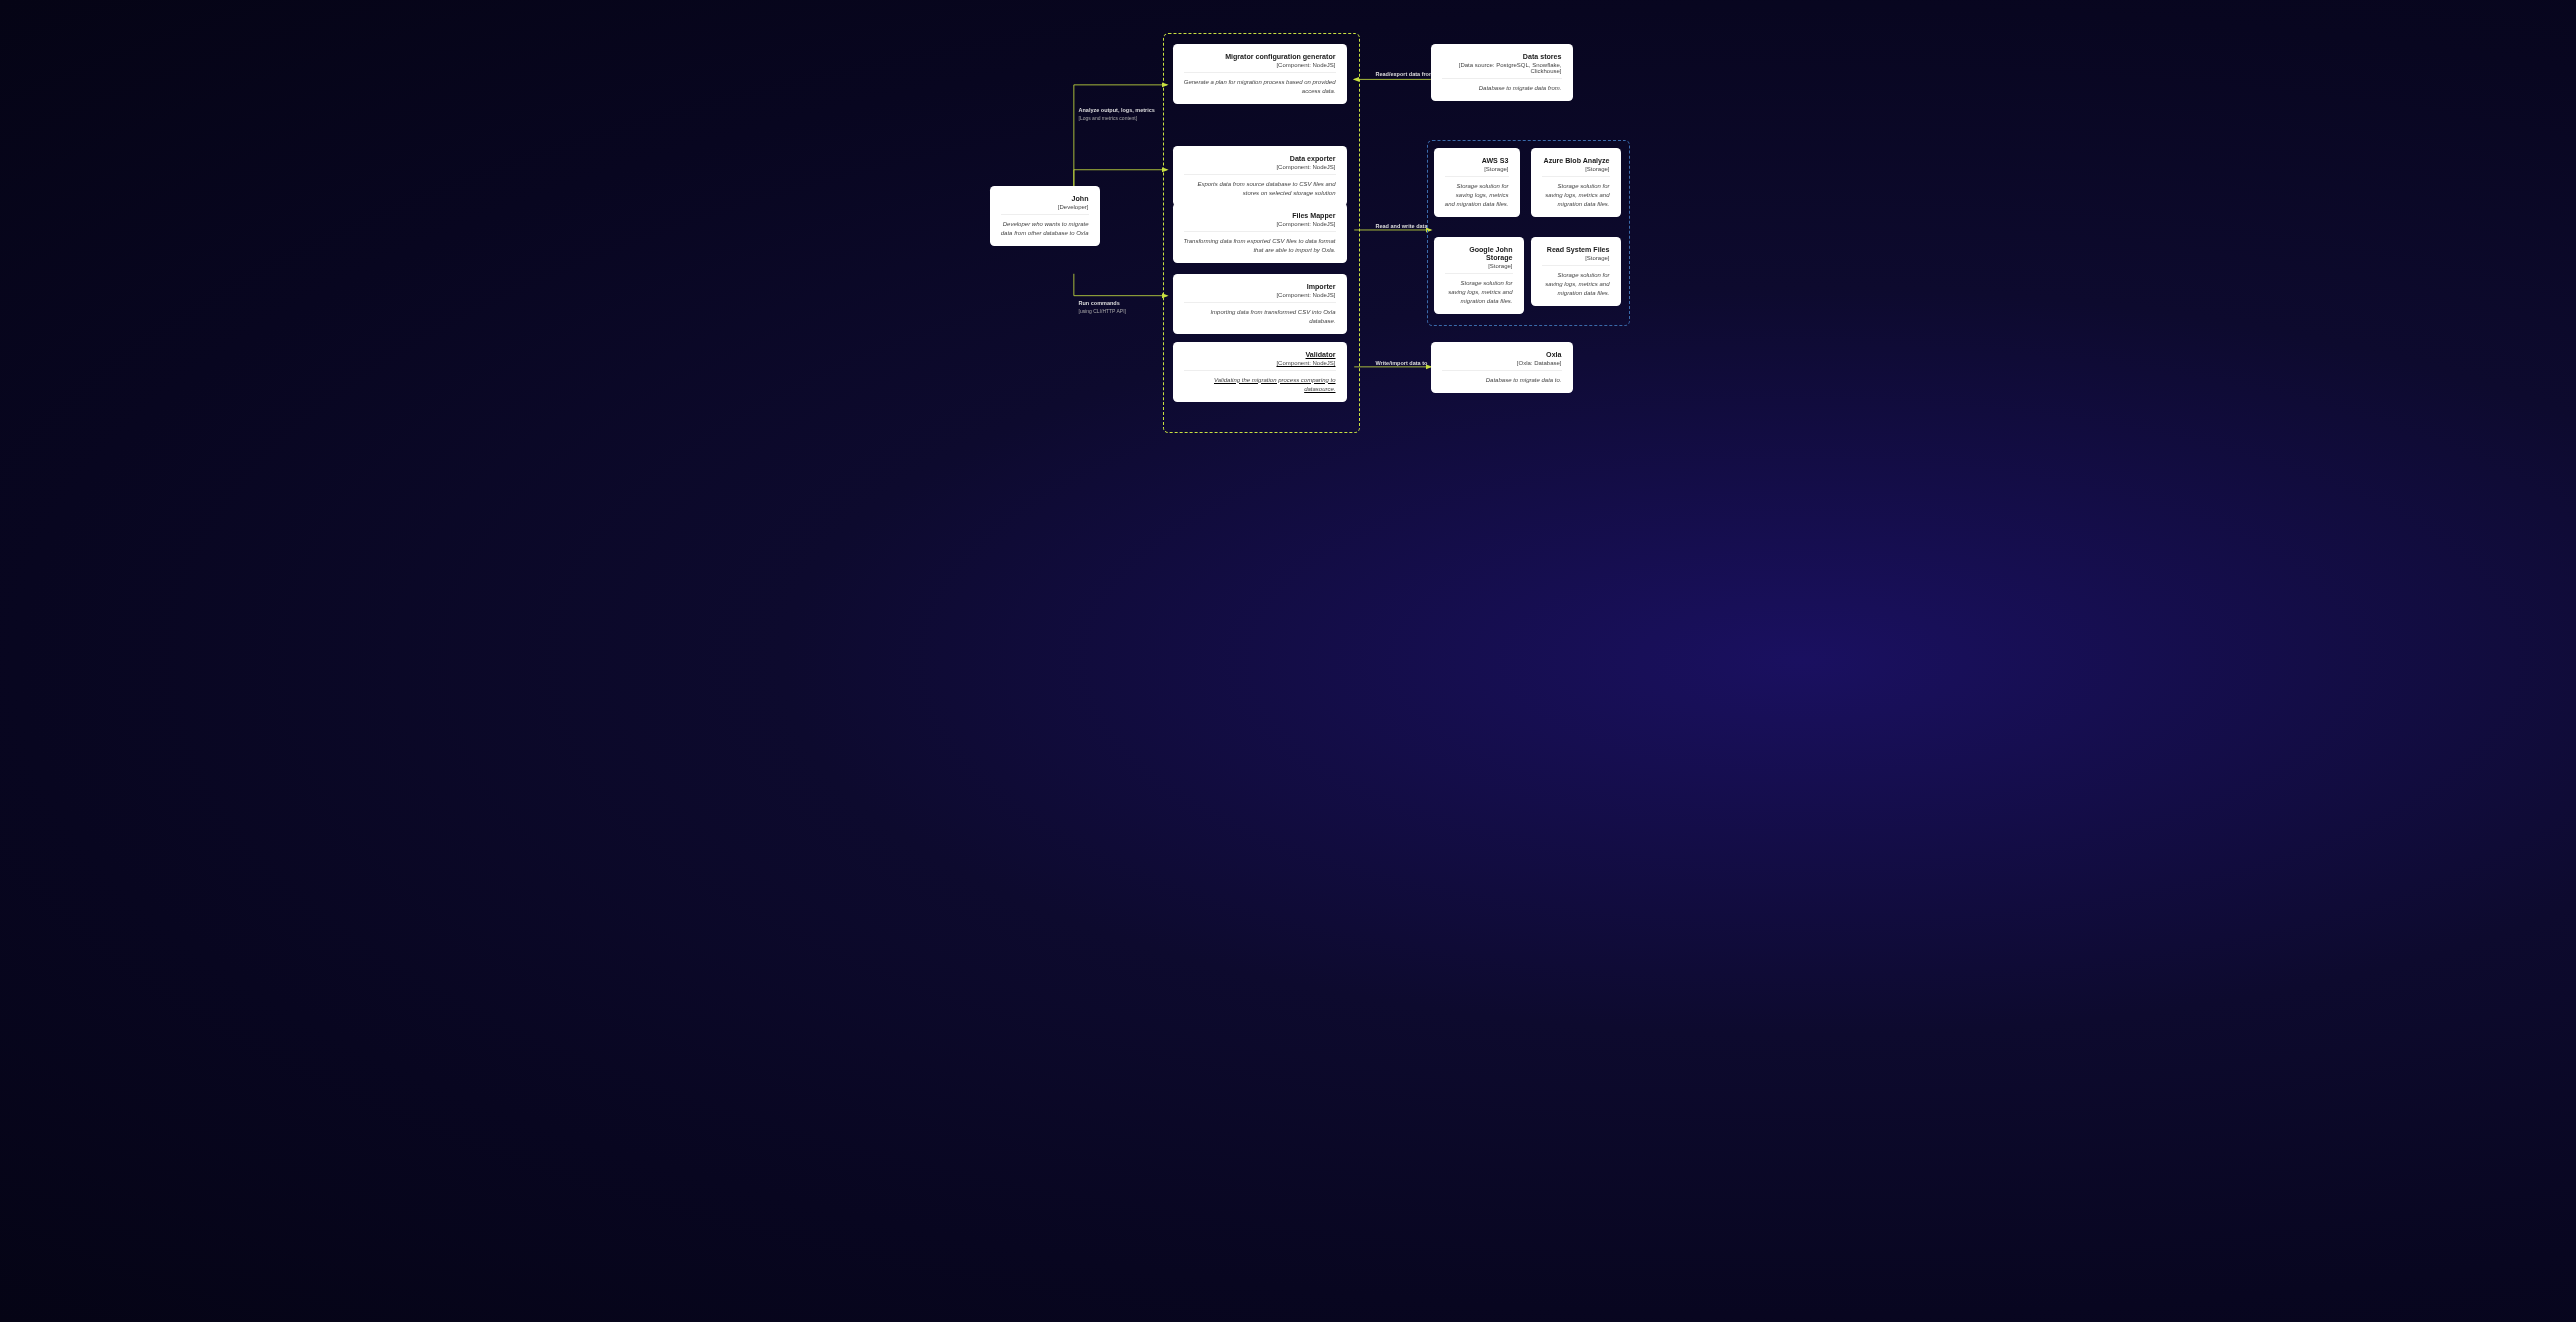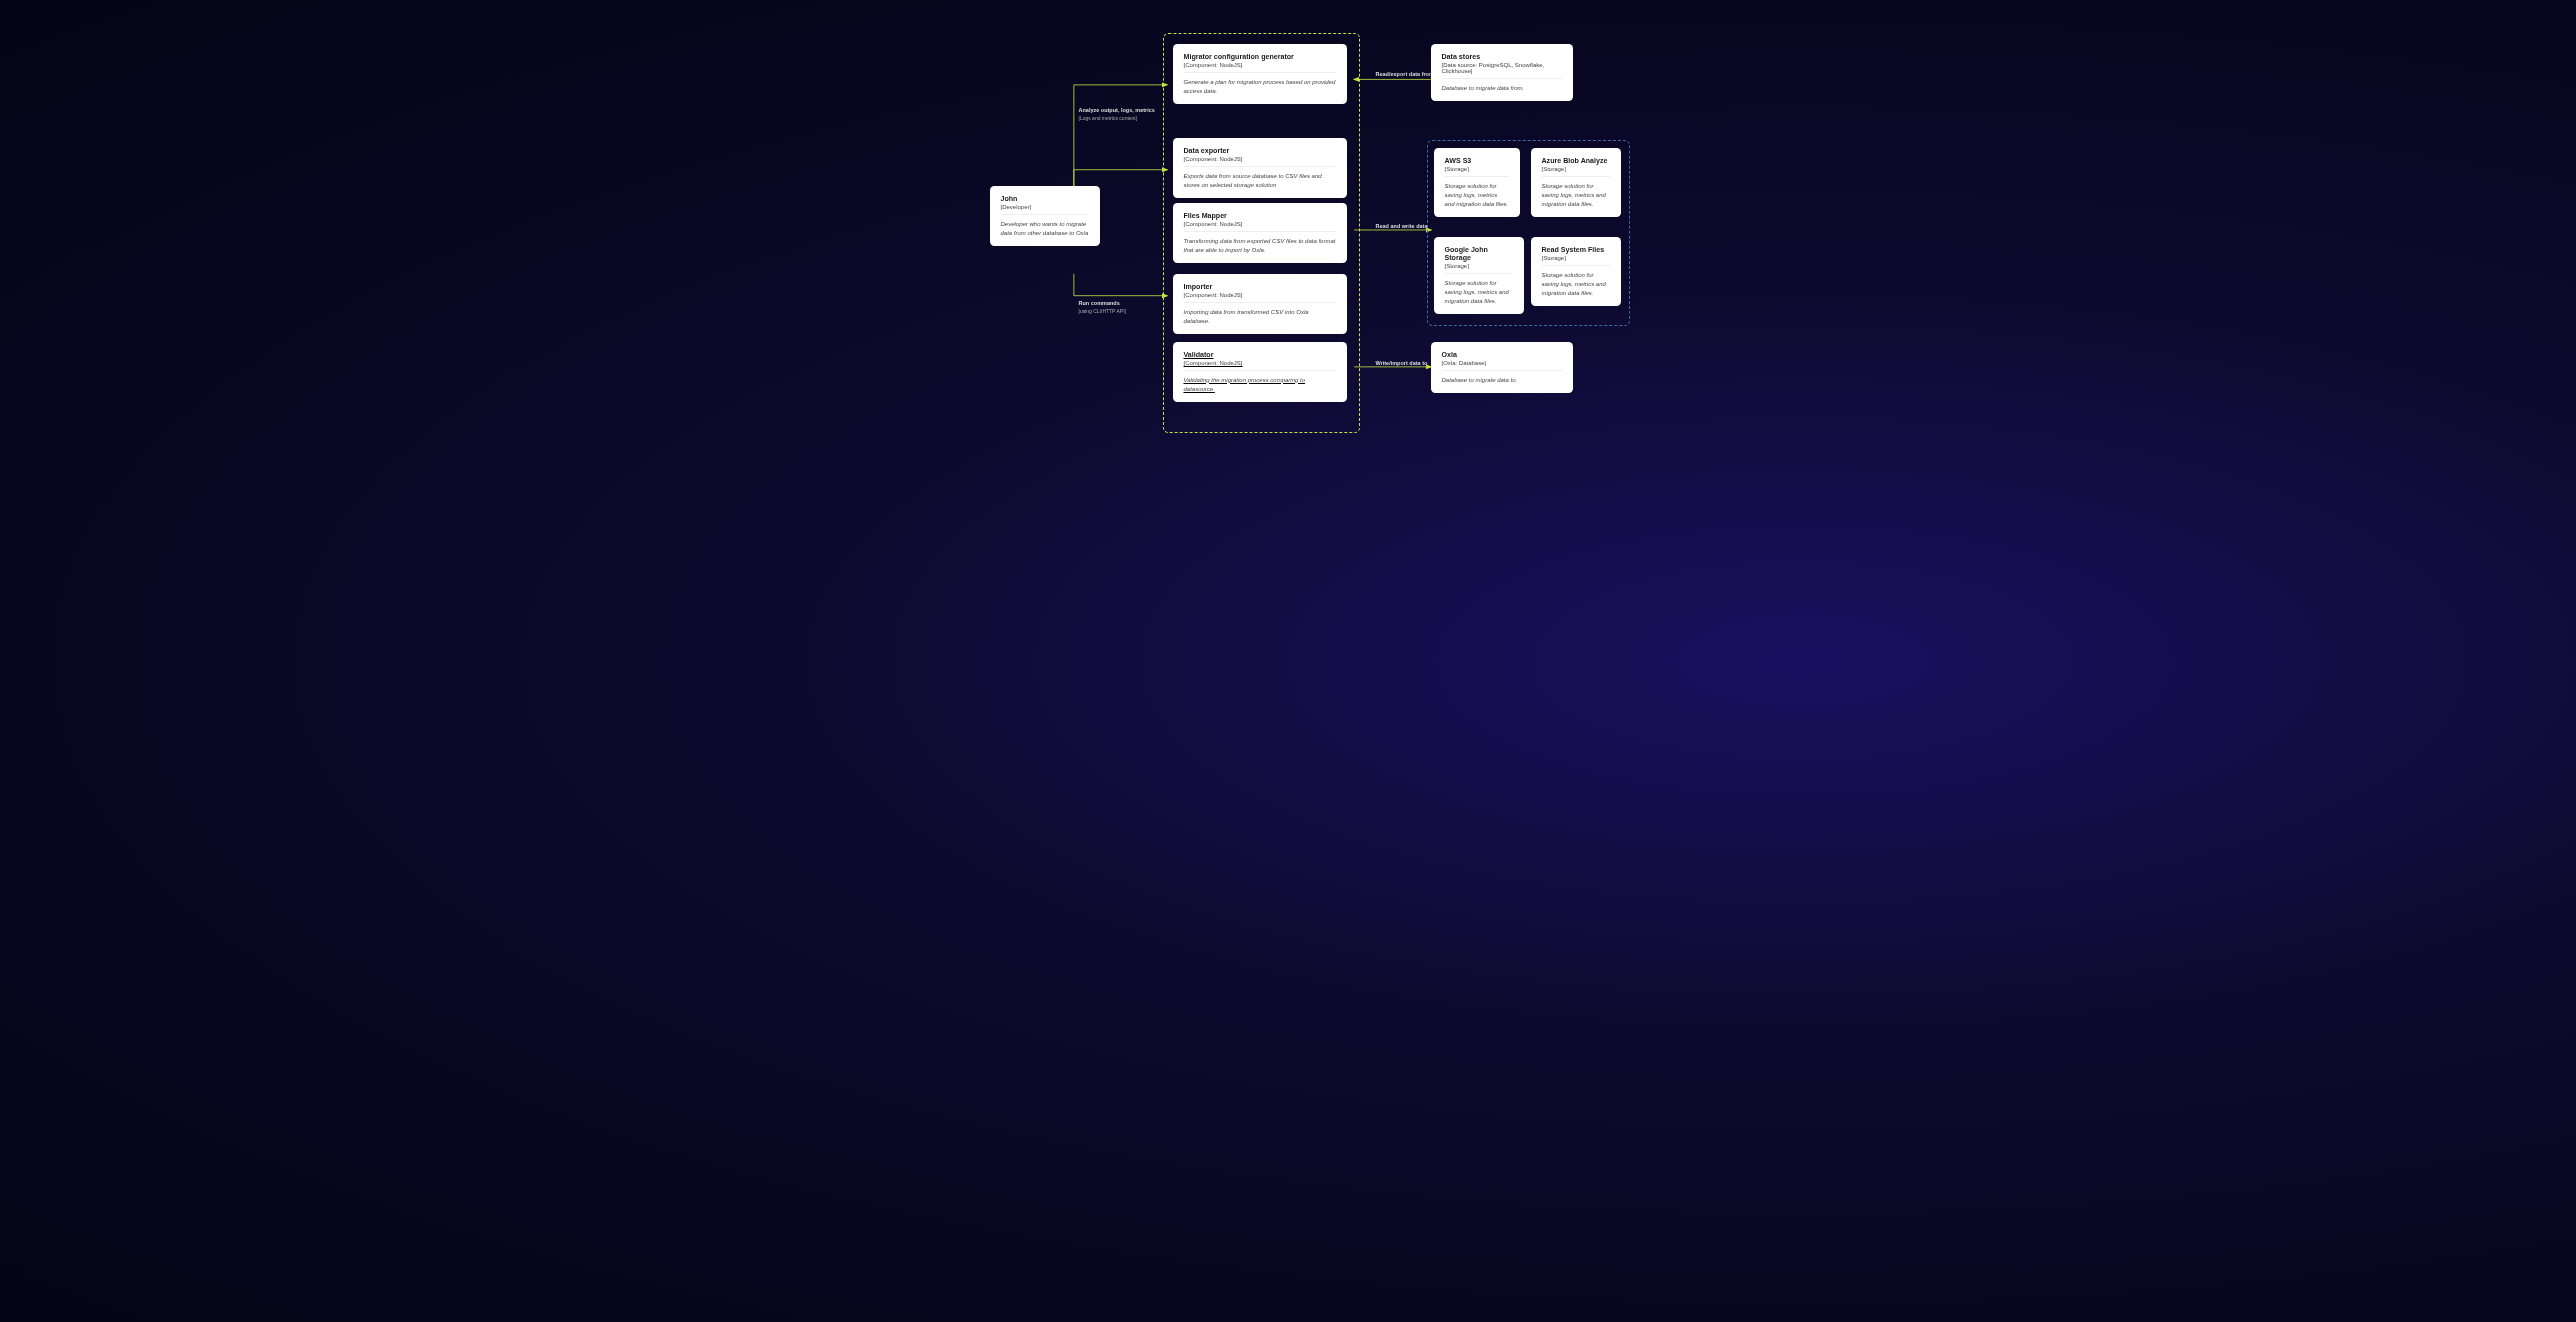--- a/index.html
+++ b/index.html
@@ -19,21 +19,21 @@
       margin: 0 auto;
       padding: 22px 11px;
     }
 
     
     .card {
       background: #ffffff;
       border-radius: 4.4px;
       padding: 8.8px 11px;
       position: absolute;
-      text-align: left;
+      text-align: right;
     }
 
     .card-title {
       font-weight: 700;
       font-size: 7.1px;
       color: #1a1a1a;
       margin-bottom: 1.1px;
     }
 
     .card-type {
@@ -140,21 +140,21 @@
   <div class="middle-group" style="left:225px; top:33px; width:197px; height:400px;">
   </div>
 
   <div class="card" style="left:235px; top:44px; width:174px;">
     <div class="card-title">Migrator configuration generator</div>
     <div class="card-type">[Component: NodeJS]</div>
     <hr style="border:none; border-top:0.5px solid #eee; margin:4.4px 0;">
     <div class="card-desc">Generate a plan for migration process based on provided access data.</div>
   </div>
 
-  <div class="card" style="left:235px; top:138px; width:174px;">
+  <div class="card" style="left:235px; top:146px; width:174px;">
     <div class="card-title">Data exporter</div>
     <div class="card-type">[Component: NodeJS]</div>
     <hr style="border:none; border-top:0.5px solid #eee; margin:4.4px 0;">
     <div class="card-desc">Exports data from source database to CSV files and stores on selected storage solution</div>
   </div>
 
   <div class="card" style="left:235px; top:203px; width:174px;">
     <div class="card-title">Files Mapper</div>
     <div class="card-type">[Component: NodeJS]</div>
     <hr style="border:none; border-top:0.5px solid #eee; margin:4.4px 0;">

